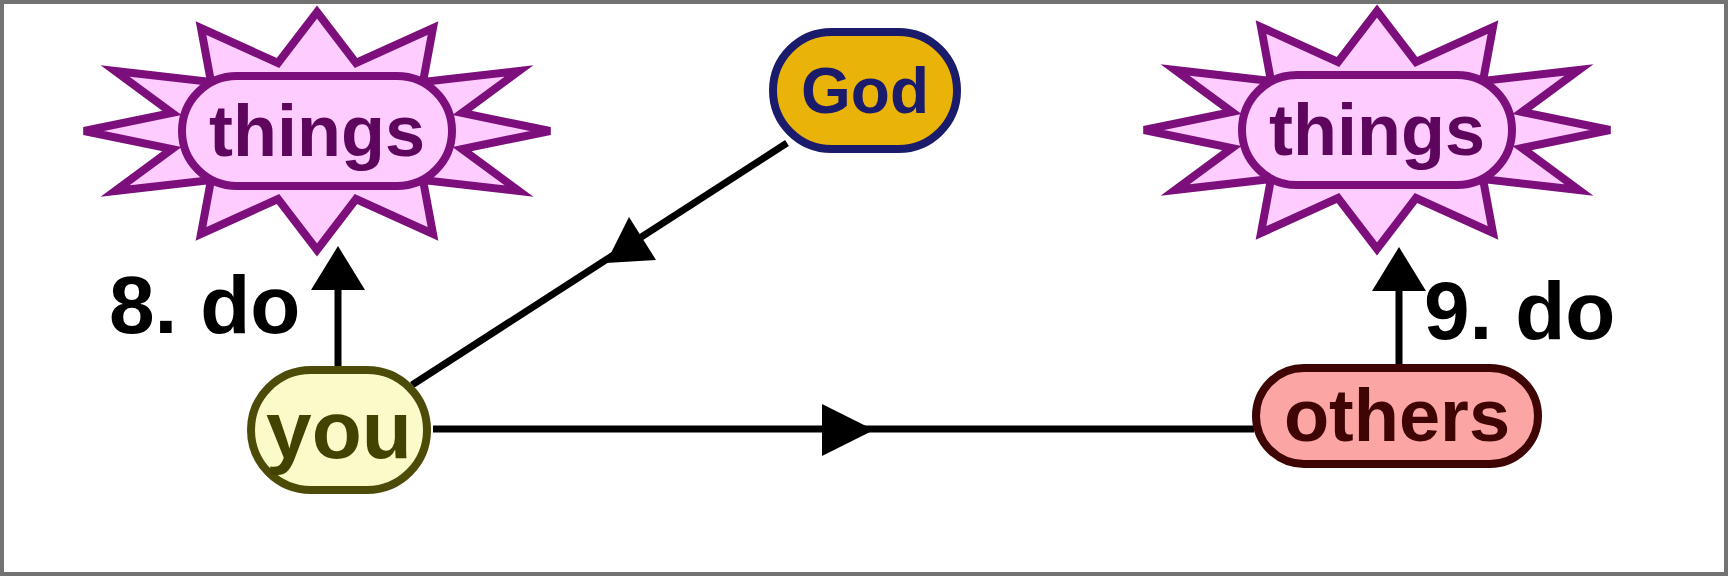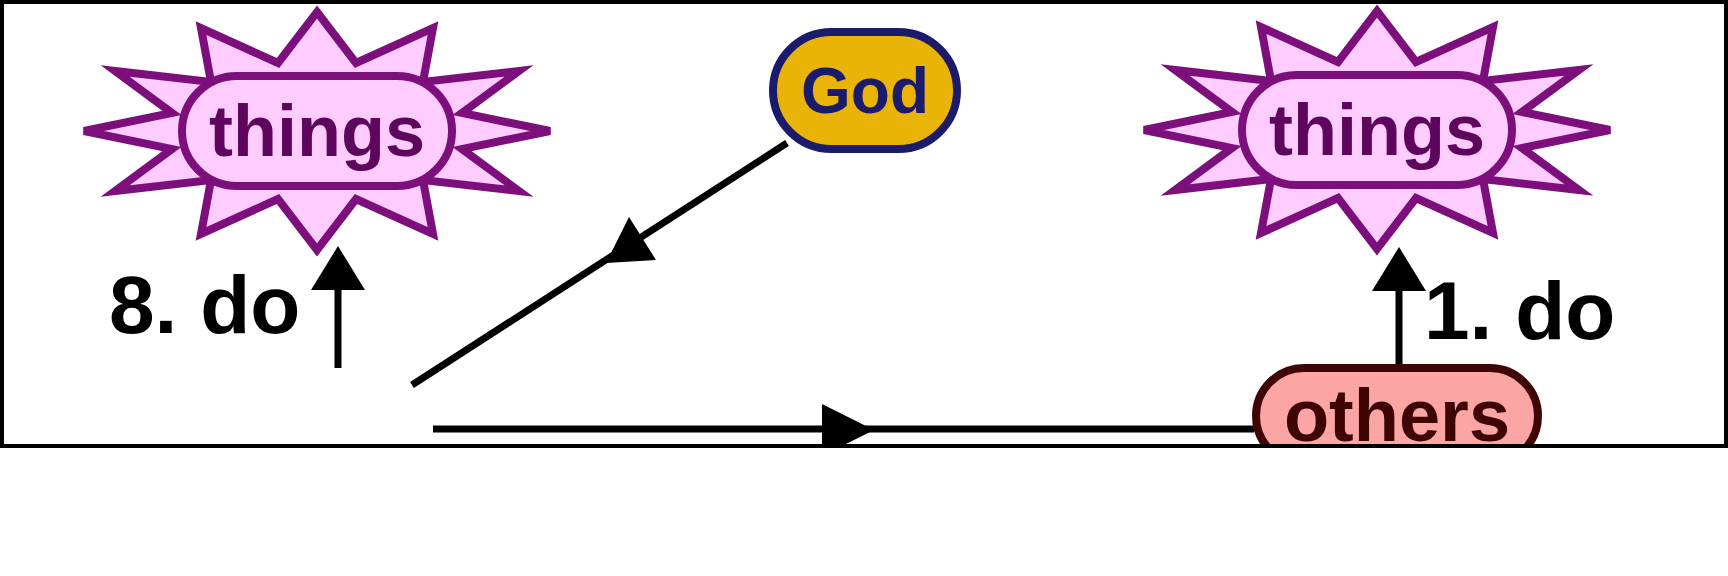--- a/index.html
+++ b/index.html
@@ -1,20 +1,20 @@
 <!DOCTYPE html>
 <html><head>
 <meta charset="utf-8">
 <style>
   html,body{margin:0;padding:0;background:#fff;}
   .canvas{
     position:relative;
-    width:1728px;height:448px;
+    width:1728px;height:576px;
     box-sizing:border-box;
-    border:4px solid #000000;
+    border:4px solid #737373;
     background:#ffffff;
     overflow:hidden;
     font-family:"Liberation Sans", sans-serif;
     font-weight:bold;
   }
   .edges{position:absolute;left:0;top:0;width:1728px;height:576px;}
   .edges line{stroke:#000;stroke-width:7;}
   .edges polygon{fill:#000;stroke:none;}
 
   .burst{position:absolute;width:482px;height:252px;}
@@ -95,21 +95,24 @@
     </svg>
     <div class="stadium things-node">
       <span>things</span>
     </div>
   </div>
 
   <div class="stadium god-node">
     <span>God</span>
   </div>
 
+  <div class="stadium you-node">
+    <span>you</span>
+  </div>
 
   <div class="stadium others-node">
     <span>others</span>
   </div>
 
-  <div class="edge-label label-1do">1. do</div>
+  <div class="edge-label label-1do">9. do</div>
   <div class="edge-label label-3do">8. do</div>
 
 </div>
 
 </body></html>

